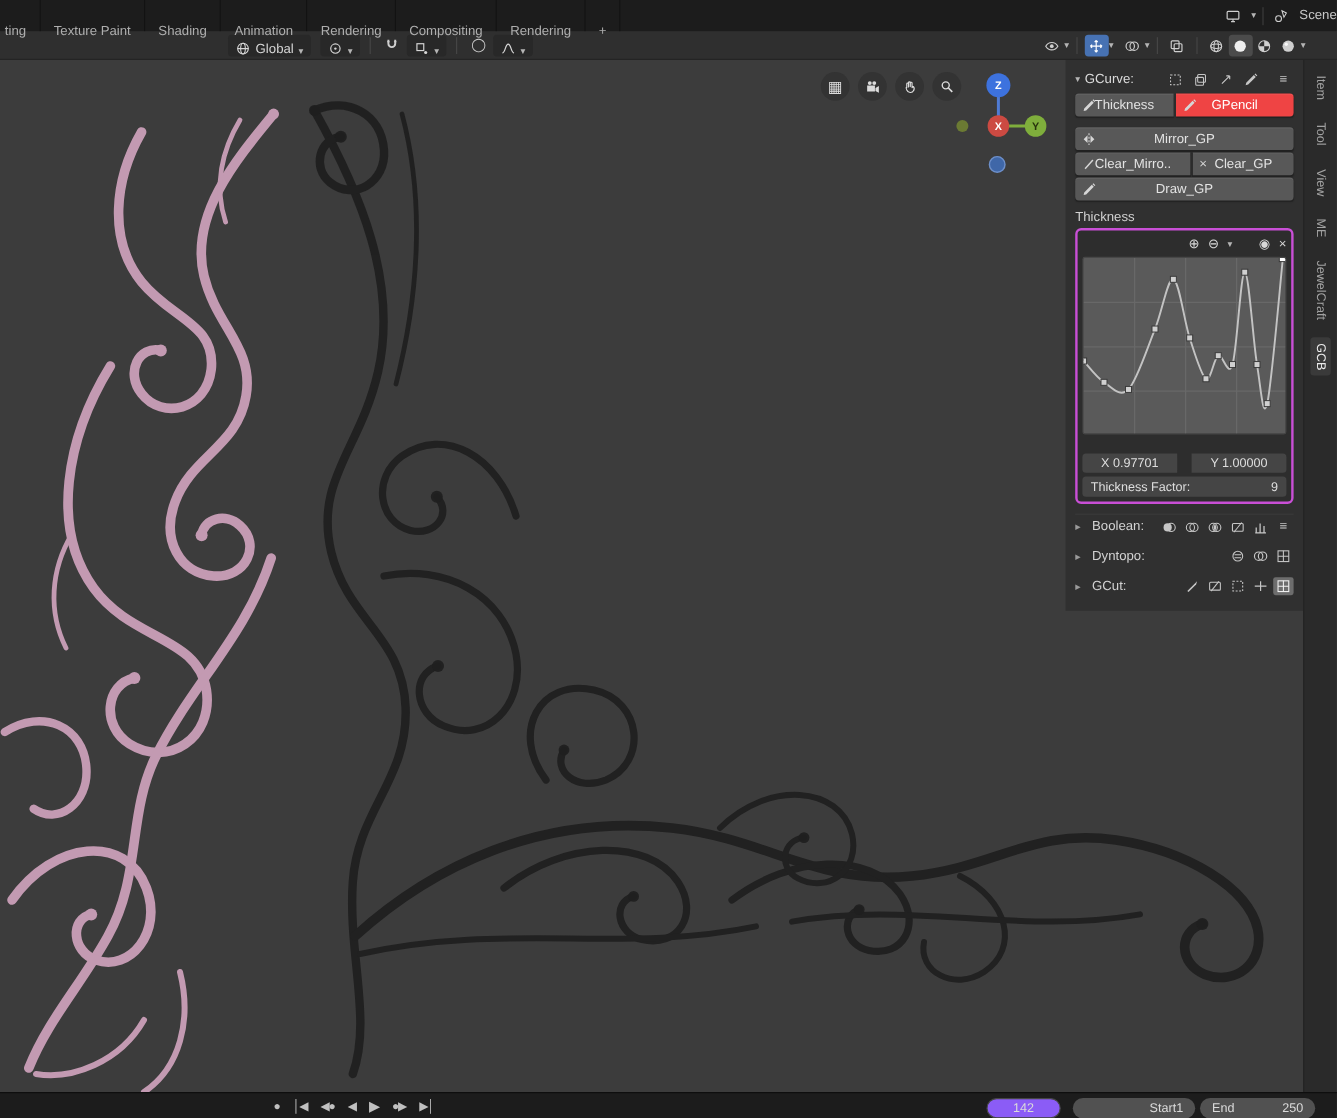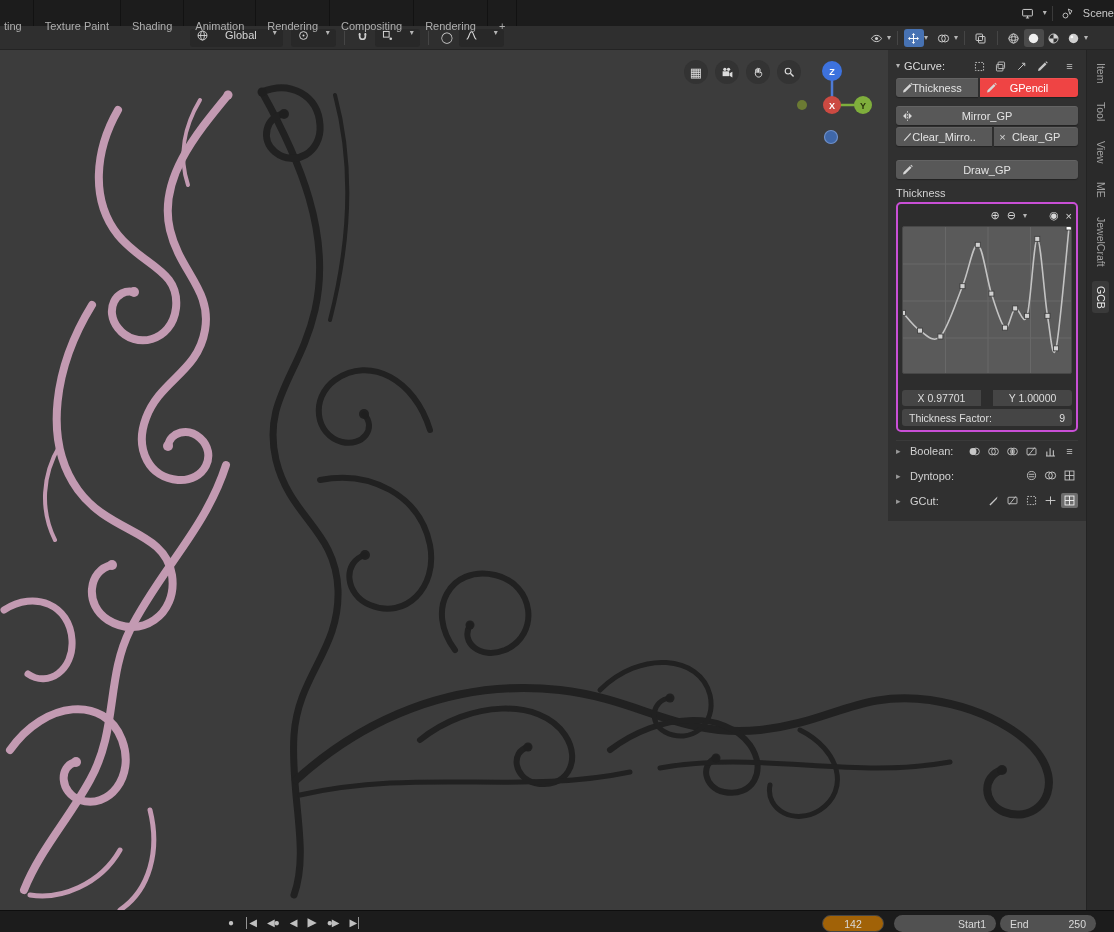--- a/index.html
+++ b/index.html
@@ -11,21 +11,21 @@
     display:flex;align-items:stretch;z-index:40}
   .wtab{padding:13px 11px;line-height:26px;color:#aeaeae;border-right:1px solid rgba(0,0,0,.35);white-space:nowrap}
   .wtab:first-child{padding-left:4px}
   .topbar-right{margin-left:auto;display:flex;align-items:center;gap:5px;padding-right:0;overflow:hidden}
   .tb-sep{width:1px;height:15px;background:#3a3a3a}
   
   .vheader{position:absolute;left:0;top:26px;width:100%;height:24px;background:#2f2f2f;
     border-bottom:1px solid #242424;display:flex;align-items:center;z-index:35}
   .hgroup{display:flex;align-items:center;gap:2px}
   .hsep{width:1px;height:14px;background:#454545;margin:0 6px}
-  .hdrop{display:flex;align-items:flex-start;gap:16px;background:#282828;border-radius:3px;height:18px;padding:0 6px;color:#d6d6d6}
+  .hdrop{display:flex;align-items:flex-end;gap:4px;background:#282828;border-radius:3px;height:18px;padding:0 6px;color:#d6d6d6}
   .hbtn{min-width:20px;height:18px;display:flex;align-items:center;justify-content:center;border-radius:3px;color:#cfcfcf;padding:0 2px}
   .hbtn.active{background:#4772b3;color:#fff}
   .hbtn.sel{background:#4b4b4b;color:#f0f0f0}
   .caret{font-size:8px;color:#b5b5b5;line-height:1}
   .rgroup{position:absolute;right:26px;top:0;height:24px;display:flex;align-items:center}
   
   .viewport{position:absolute;left:0;top:50px;width:1114px;height:860px;background:#3c3c3c;overflow:hidden}
   .strokes{position:absolute;left:0;top:0}
   .pinkst{stroke:#c39ab2;fill:none;stroke-linecap:round}
   .blackst{stroke:#1f1f1f;fill:none;stroke-linecap:round;opacity:.93}
@@ -74,21 +74,21 @@
   .tabstrip{position:absolute;left:1086px;top:0;width:28px;height:100%;background:#2a2a2a;
     border-left:1px solid #232323;display:flex;flex-direction:column;align-items:center;padding-top:8px;gap:9px;z-index:25}
   .vtab{writing-mode:vertical-rl;font-size:10.5px;color:#a2a2a2;padding:5px 3px;line-height:1;border-radius:3px;white-space:nowrap}
   .vtab.active{background:#3a3a3a;color:#ececec}
   
   .timeline{position:absolute;left:0;top:910px;width:100%;height:22px;background:#1c1c1c;
     border-top:1px solid #0e0e0e;z-index:40}
   .transport{position:absolute;left:228px;top:4px;display:flex;gap:11px;align-items:center;color:#c0c0c0;font-size:10px}
   .tbtn{letter-spacing:-1px}
   .tfield{position:absolute;top:4px;height:17px;border-radius:9px;display:flex;align-items:center;
-    justify-content:center;color:#dadada;font-size:10.5px;background:#a16207;border:1px solid #454545}
+    justify-content:center;color:#dadada;font-size:10.5px;background:#8b5cf6;border:1px solid #454545}
   #frame-field{left:822px;width:62px}
   #start-field{left:894px;width:102px;justify-content:flex-end;padding:0 10px;background:#515151;border:none}
   #end-field{left:1000px;width:96px;justify-content:space-between;padding:0 10px;background:#515151;border:none}
 </style>
 </head>
 <body>
 
 <svg width="0" height="0" style="position:absolute" aria-hidden="true">
   <defs>
     <symbol id="s-pencil" viewBox="0 0 16 16">
@@ -490,21 +490,21 @@
               <use href="#s-slash"></use>
             </svg>
           </span>
         <span>Clear_Mirro..</span>
       </div>
       <div class="btn segrgt" style="flex:1">
         <span class="lic">×</span>
         <span>Clear_GP</span>
       </div>
     </div>
-    <div class="btn" style="margin-top:14px">
+    <div class="btn" style="margin-top:2px">
       <span class="lic">
           <svg class="ic">
             <use href="#s-pencil"></use>
           </svg>
         </span>
       <span>Draw_GP</span>
     </div>
 
     <div class="sublabel">Thickness</div>
 

